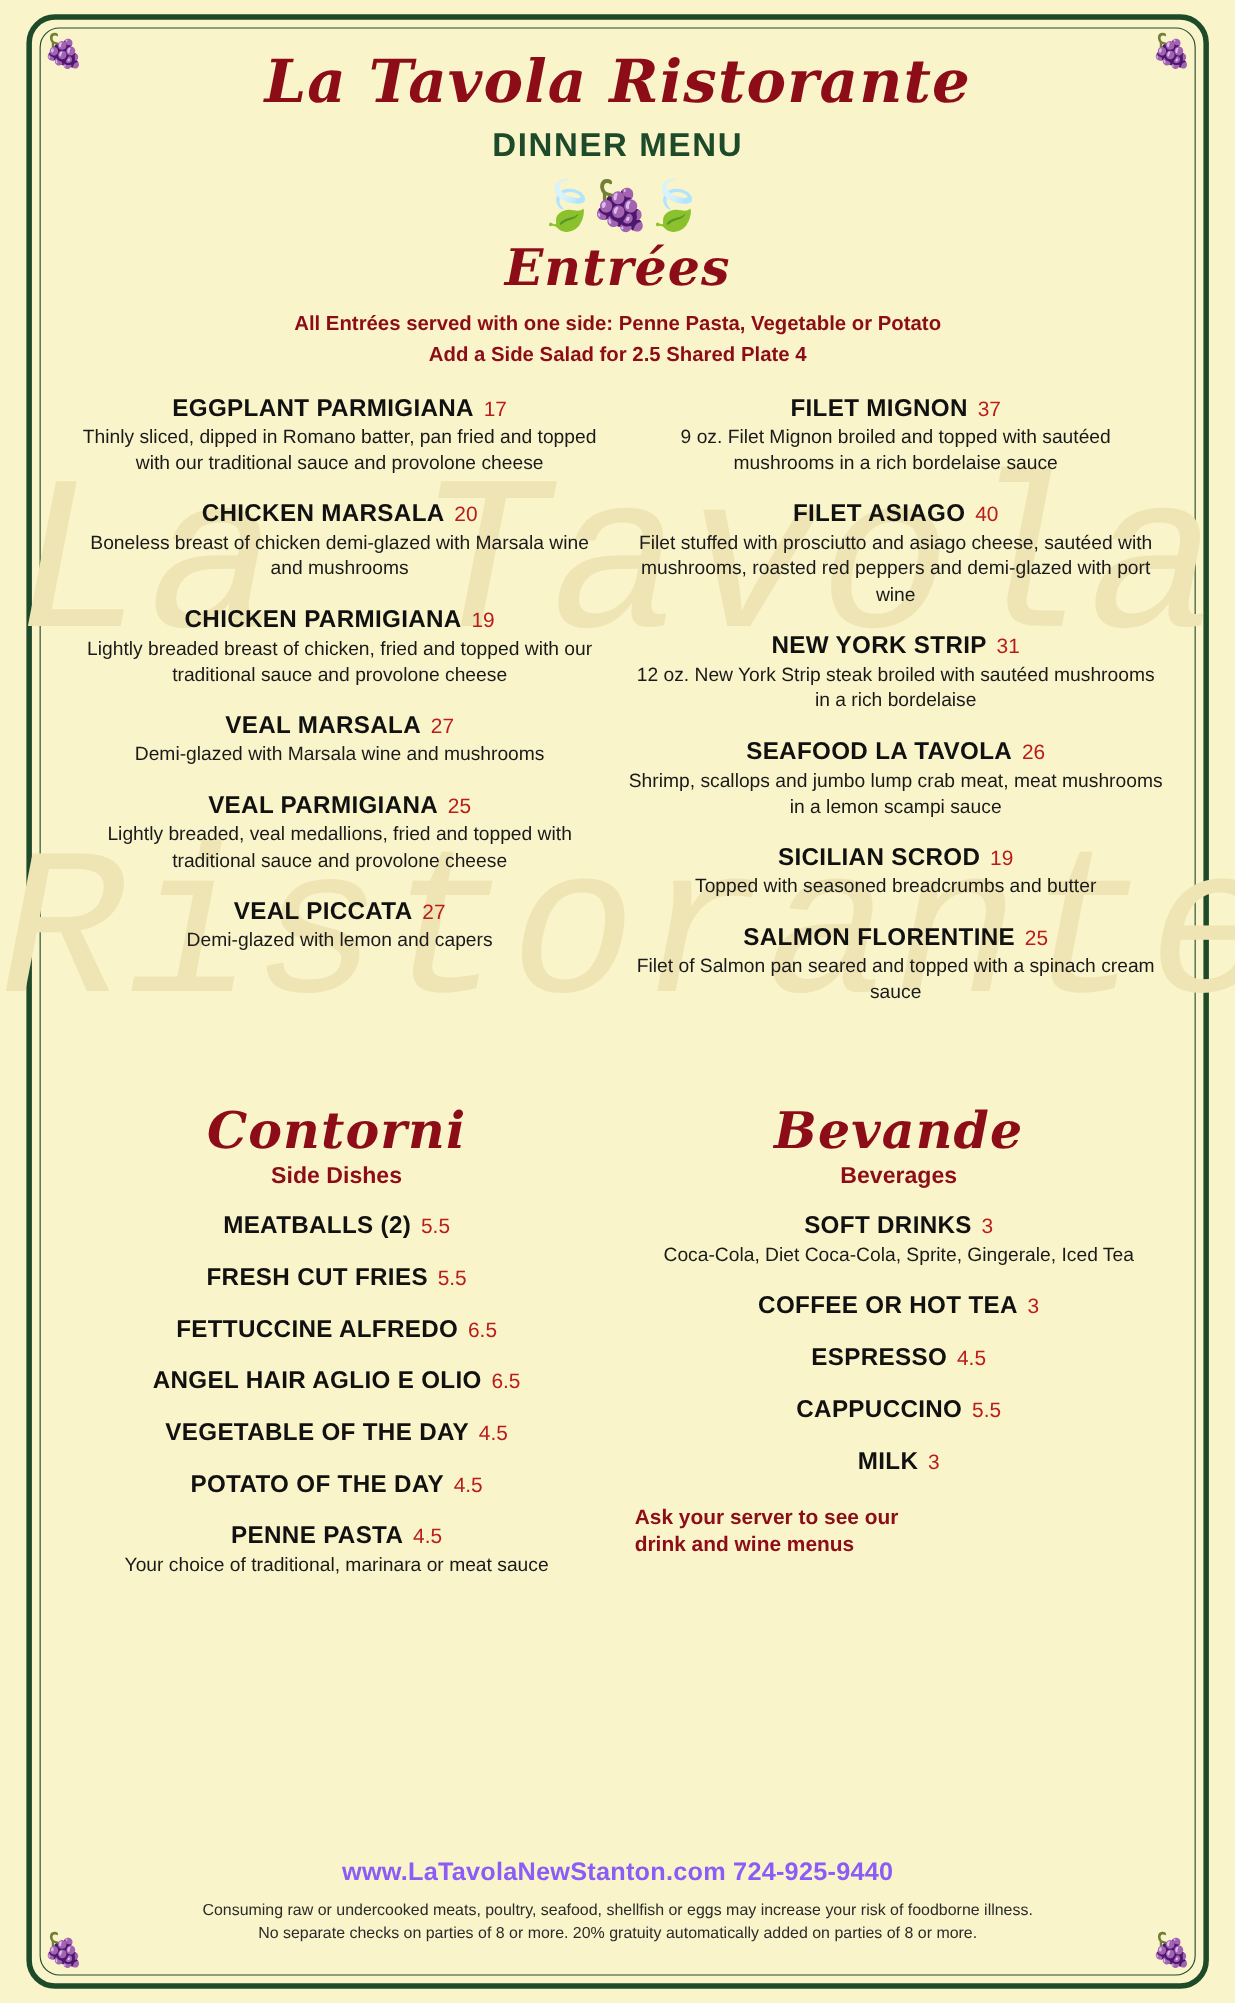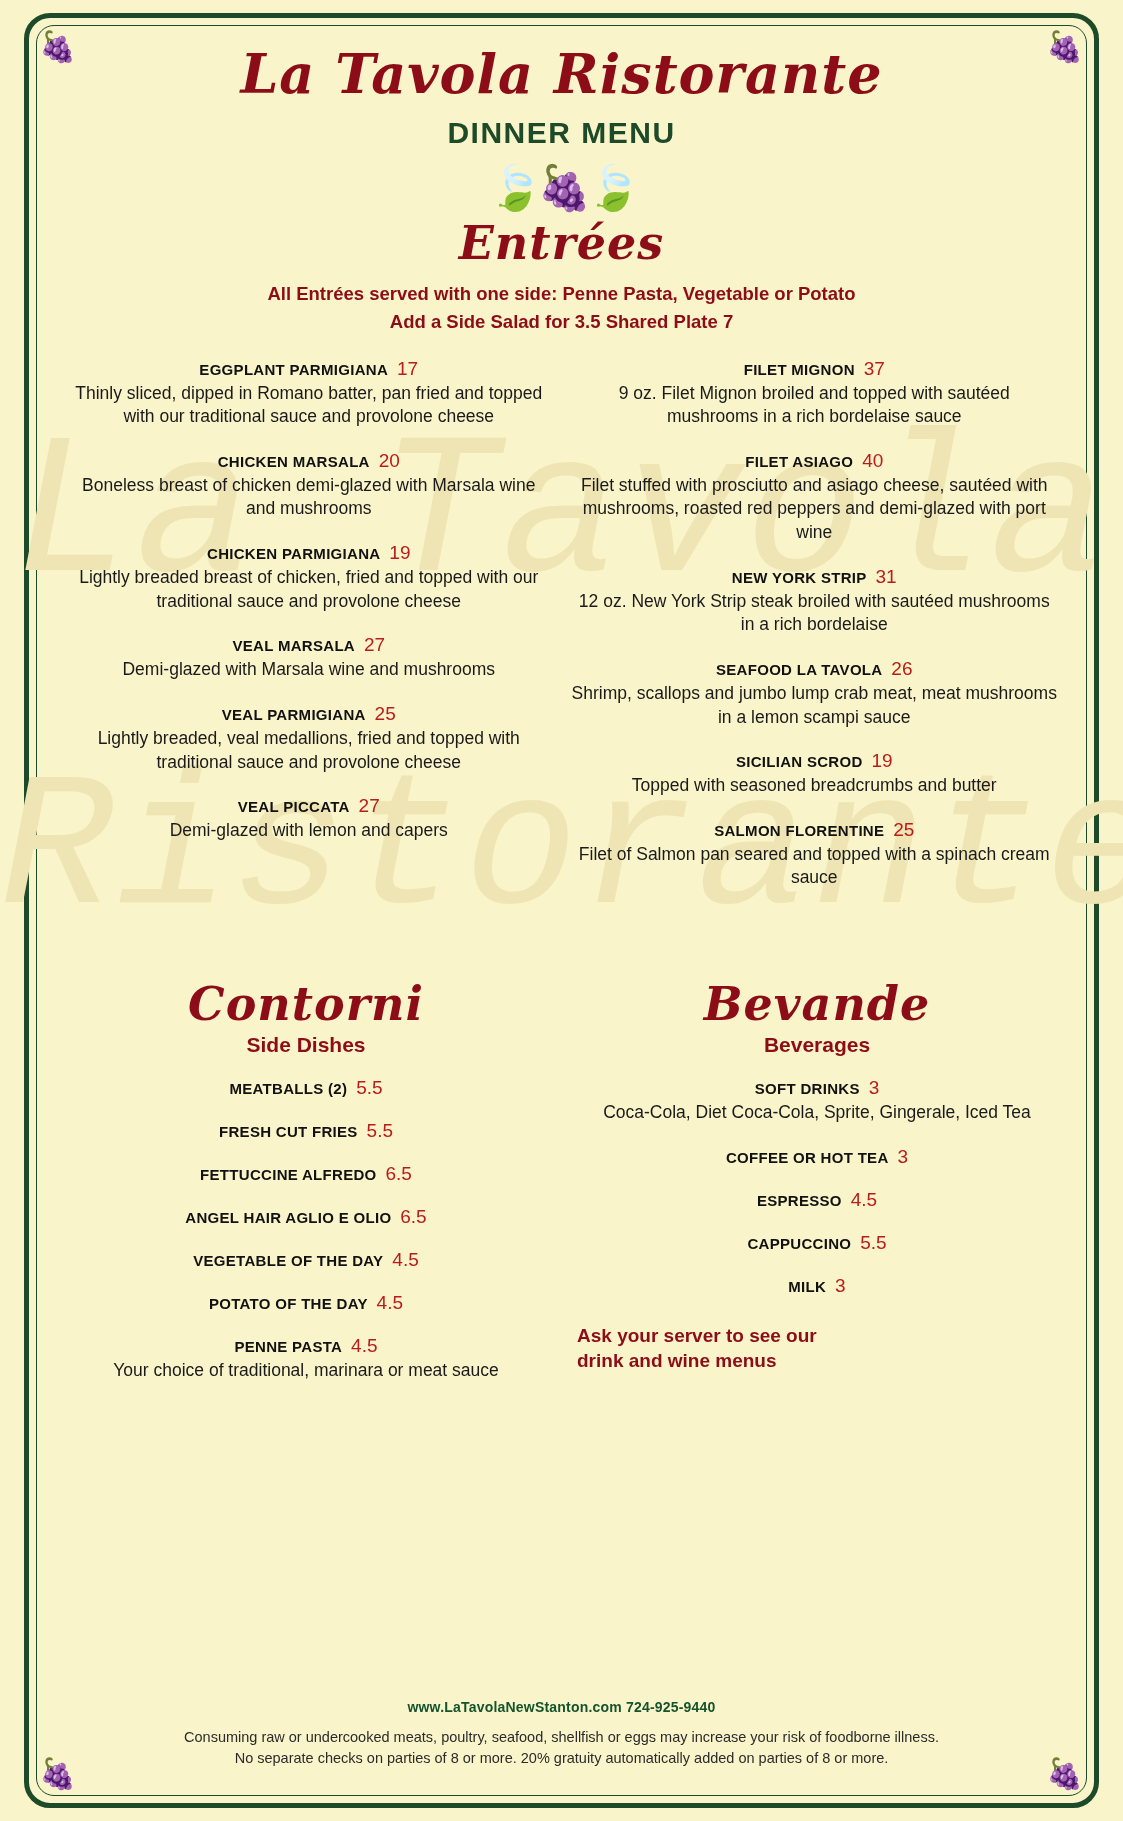--- a/index.html
+++ b/index.html
@@ -129,21 +129,21 @@
     width: 50%;
     box-sizing: border-box;
     padding: 0 10px;
   }
   .item {
     text-align: center;
     margin-bottom: 21px;
   }
   .item-name {
     font-weight: bold;
-    font-size: 15px;
+    font-size: 22px;
     color: #111;
     letter-spacing: 0.3px;
   }
   .item-price {
     font-weight: normal;
     font-size: 19px;
     color: #b91c1c;
   }
   .item-desc {
     font-size: 17.5px;
@@ -177,23 +177,23 @@
 
   
   .footer {
     position: absolute;
     left: 0; right: 0;
     bottom: 52px;
     text-align: center;
     z-index: 3;
   }
   .footer-web {
-    color: #14532d;
-    font-weight: bold;
-    font-size: 14px;
+    color: #8b5cf6;
+    font-weight: bold;
+    font-size: 23px;
     letter-spacing: 0.2px;
   }
   .footer-disclaimer {
     color: #2b2b2b;
     font-size: 14.5px;
     line-height: 1.45;
     margin-top: 12px;
   }
 </style>
 </head>
@@ -217,21 +217,21 @@
   <div class="content">
 
     <div class="restaurant-name">La Tavola Ristorante</div>
     <div class="menu-type">DINNER MENU</div>
     <div class="grape-ornament">🍃🍇🍃</div>
 
     <div class="script-title" style="margin-top:6px;">Entrées</div>
 
     <div class="entrees-note">
       <div>All Entrées served with one side: Penne Pasta, Vegetable or Potato</div>
-      <div>Add a Side Salad for 3.5   Shared Plate 7</div>
+      <div>Add a Side Salad for 2.5   Shared Plate 4</div>
     </div>
 
     <div class="two-col">
       <div class="col" id="entrees-left">
           <div class="item">
             <div><span class="item-name">EGGPLANT PARMIGIANA</span>&nbsp;&nbsp;<span class="item-price">17</span></div>
             <div class="item-desc">Thinly sliced, dipped in Romano batter, pan fried and topped with our traditional sauce and provolone cheese</div>
           </div>
           <div class="item">
             <div><span class="item-name">CHICKEN MARSALA</span>&nbsp;&nbsp;<span class="item-price">20</span></div>

